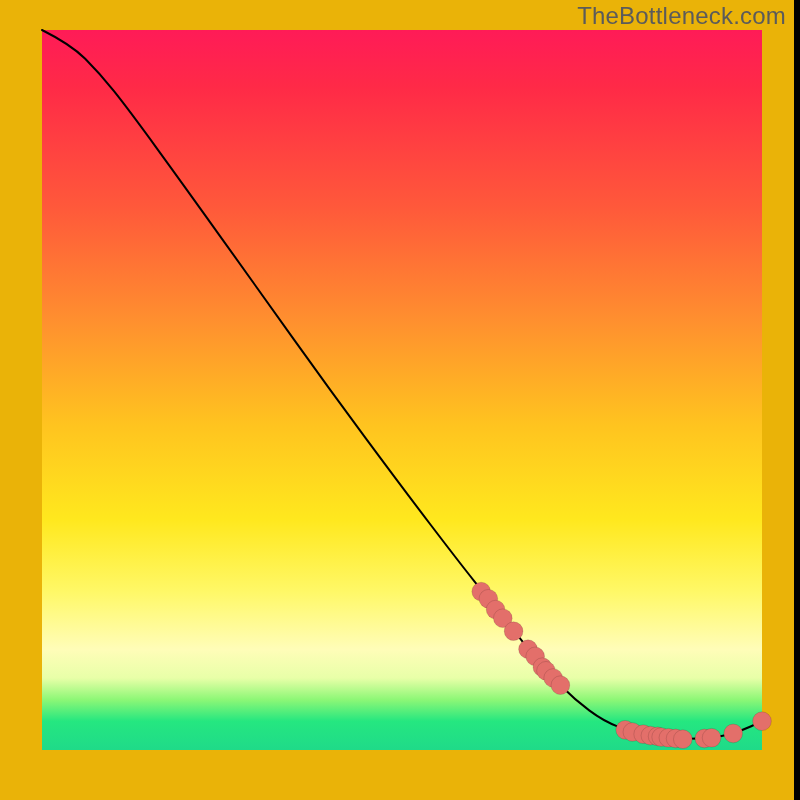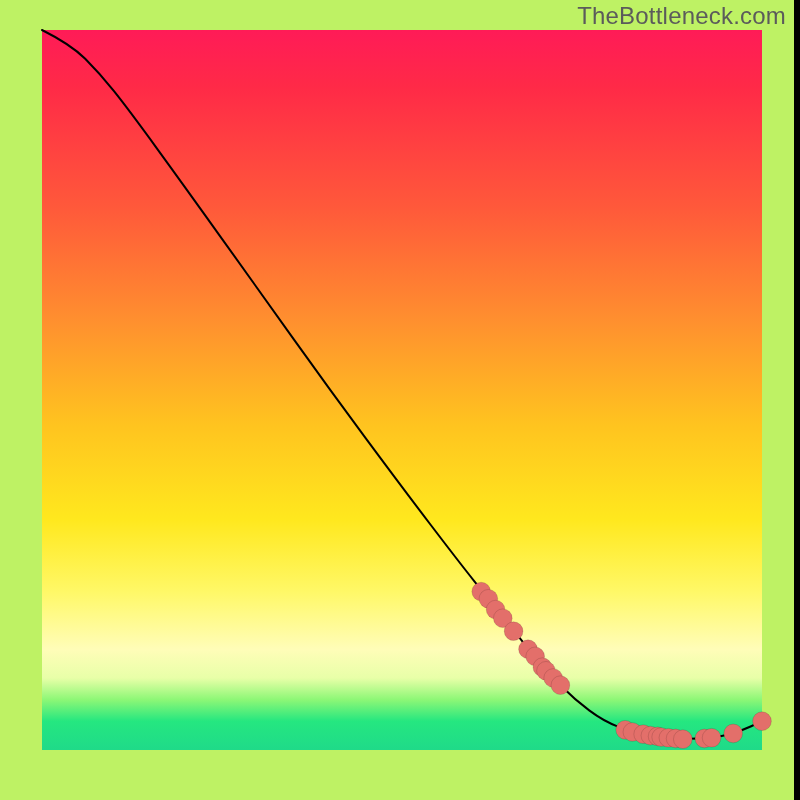--- a/index.html
+++ b/index.html
@@ -8,21 +8,21 @@
     width: 800px;
     height: 800px;
     background: #000;
     overflow: hidden;
     font-family: Arial, Helvetica, sans-serif;
   }
   .stage {
     position: relative;
     width: 794px;
     height: 800px;
-    background: #bef264;
+    background: #eab308;
   }
   .watermark {
     position: absolute;
     top: 2px;
     right: 8px;
     color: #5b5b5b;
     font-size: 24px;
     font-weight: 500;
     letter-spacing: 0.2px;
     z-index: 20;

